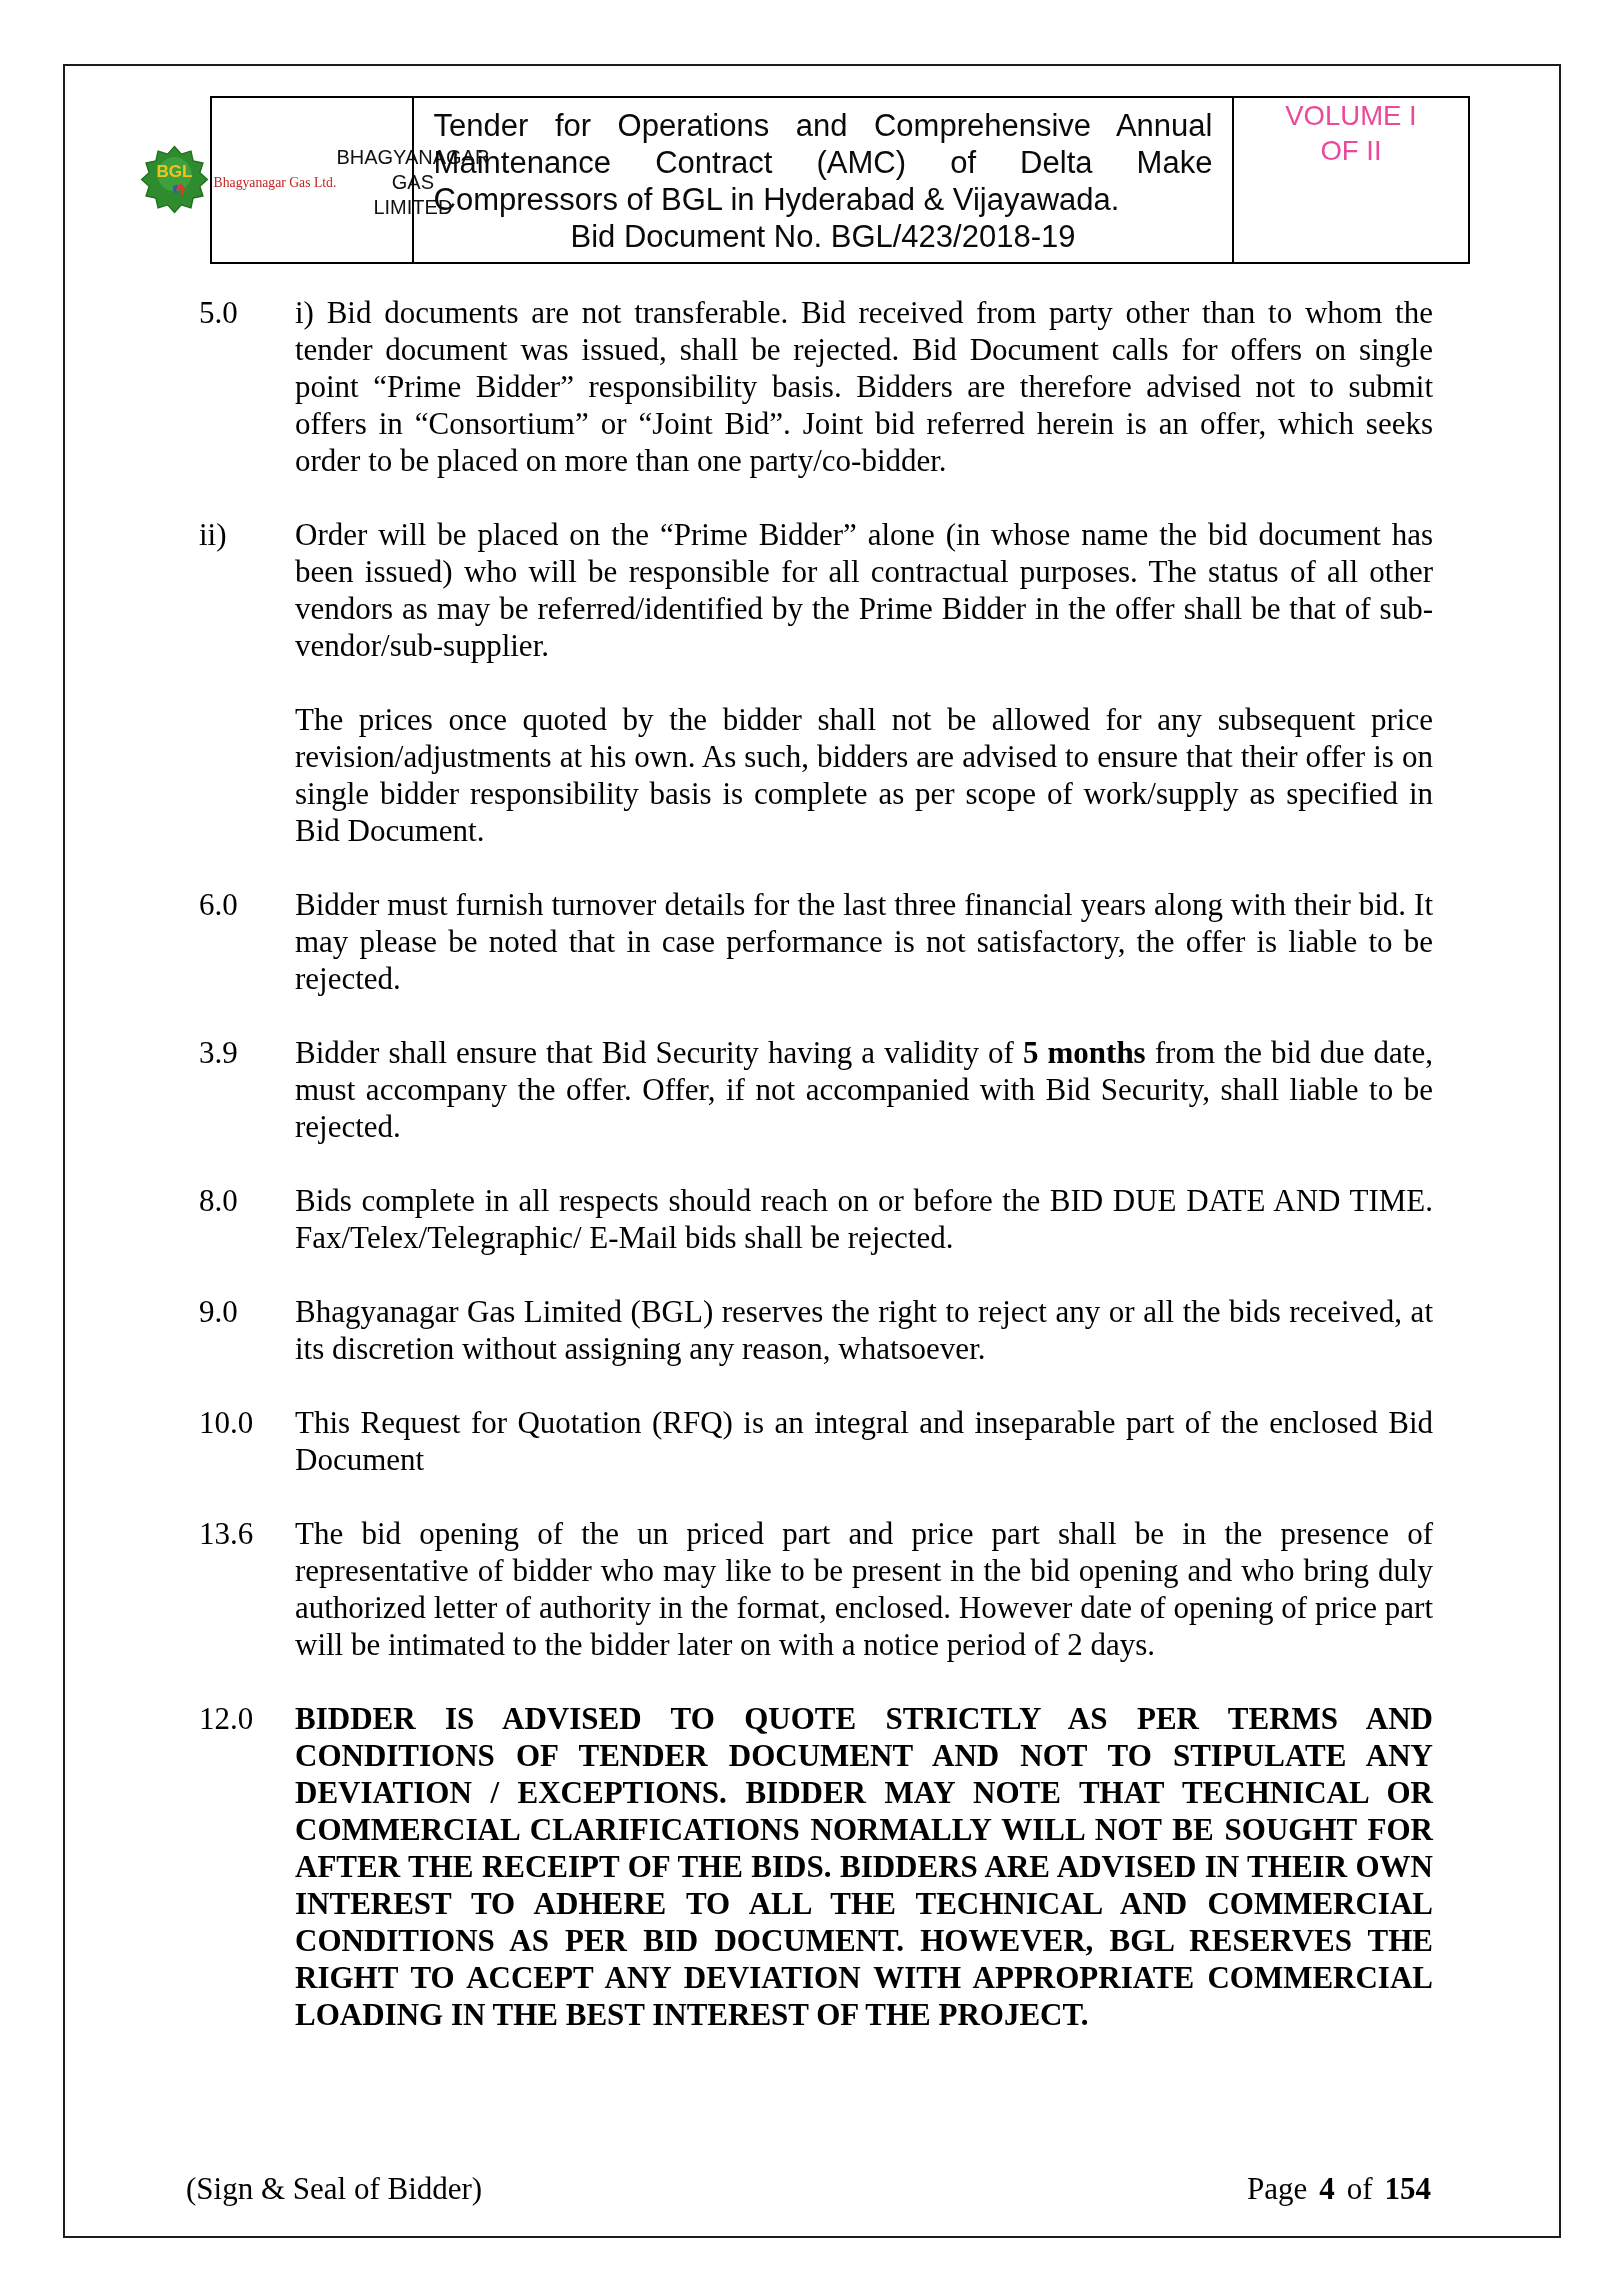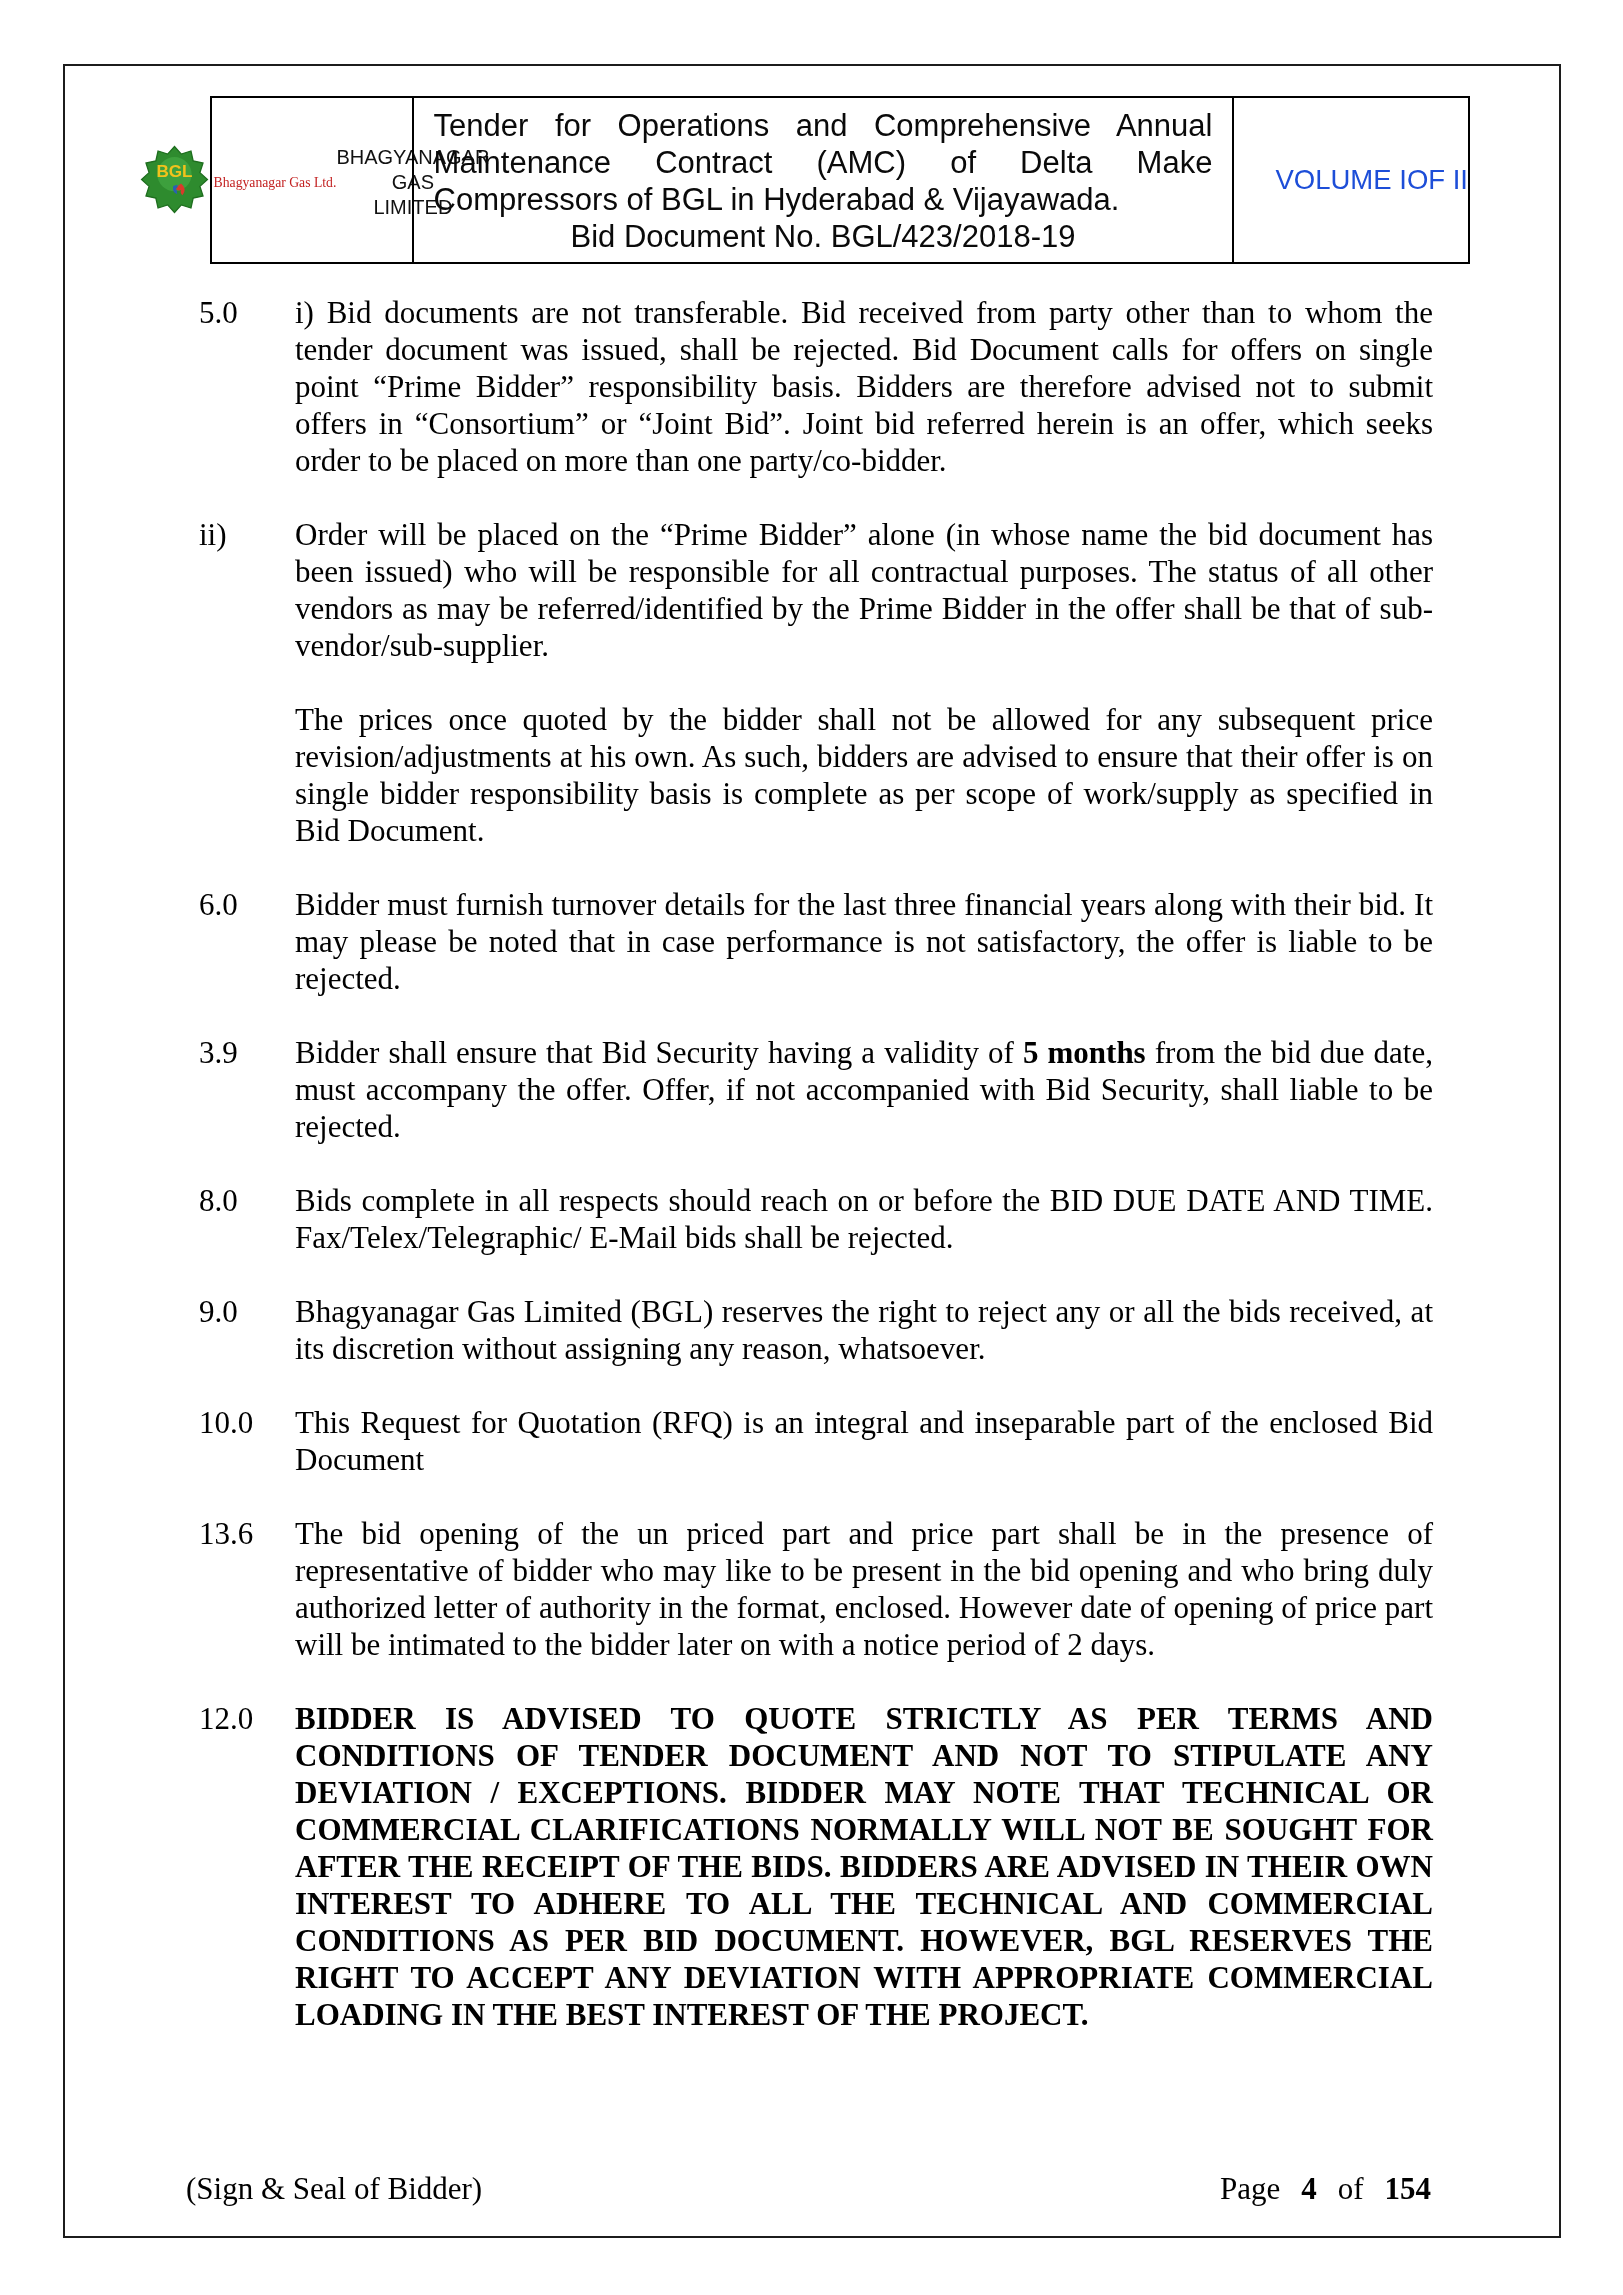--- a/index.html
+++ b/index.html
@@ -50,23 +50,23 @@
     padding: 9.2px 19.6px 6.5px 19.6px;
     font-family: "Liberation Sans", sans-serif;
     font-size: 31px; line-height: 37px; color: #0a0a0a;
     display: flex; flex-direction: column; justify-content: center;
   }
   .title-main { text-align: justify; }
   .bid-doc-no { text-align: center; }
 
   .volume-cell {
     width: 236px; flex-shrink: 0;
-    display: flex; align-items: center; justify-content: flex-end;
+    display: flex; flex-direction: column; align-items: center; justify-content: flex-start;
     font-family: "Liberation Sans", sans-serif;
-    font-size: 27.5px; line-height: 35px; color: #1d4ed8;
+    font-size: 27.5px; line-height: 35px; color: #ec4899;
     text-align: center;
   }
 
   
   .content {
     position: absolute; left: 134px; right: 126px; top: 228px;
     font-size: 31px; line-height: 37px;
   }
   .item { display: flex; margin-bottom: 37px; }
   .item-num { width: 96px; flex-shrink: 0; }
@@ -74,21 +74,21 @@
   .bold-item .item-text { font-weight: 700; }
   .bold-inline { font-weight: 700; }
   .extra-space { margin-top: 13px; }
 
   
   .footer {
     position: absolute; left: 121px; right: 128px; bottom: 29px;
     display: flex; justify-content: space-between; align-items: baseline;
     font-size: 31px; line-height: 37px;
   }
-  .page-indicator { display: flex; gap: 21px; }
+  .page-indicator { display: flex; gap: 12px; }
   .pg-bold { font-weight: 700; }
 </style>
 </head>
 <body>
 
 <div class="page">
   <div class="frame">
 
     <div class="header-table">
 

